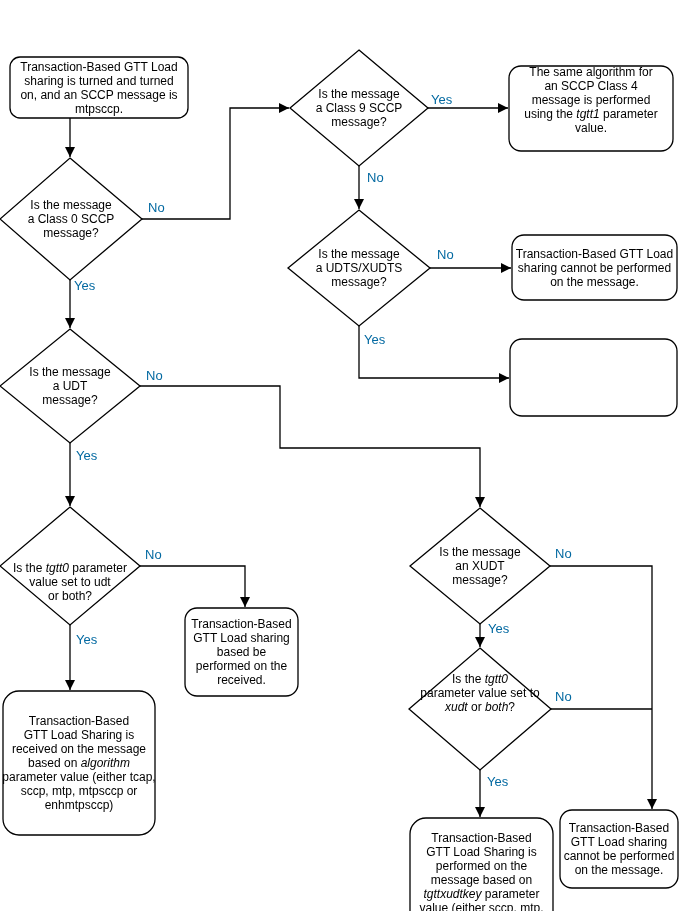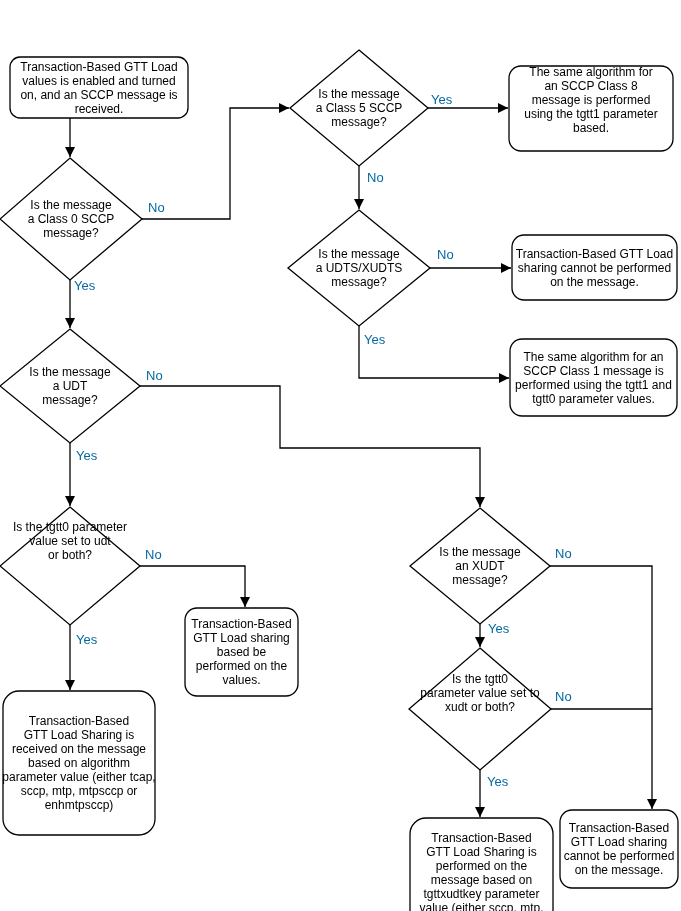--- a/index.html
+++ b/index.html
@@ -3,21 +3,21 @@
 <meta charset="utf-8">
 <style>
   html,body{margin:0;padding:0;background:#ffffff;}
   .canvas{position:relative;width:681px;height:911px;background:#ffffff;overflow:hidden;
           font-family:"Liberation Sans",sans-serif;color:#000;margin-top:48px;}
   .canvas svg{position:absolute;left:0;top:0;}
   .node{position:absolute;display:flex;flex-direction:column;justify-content:center;
         align-items:center;text-align:center;font:12px/14px "Liberation Sans",sans-serif;
         color:#000;pointer-events:none;}
   .tline{white-space:nowrap;}
-  .it{}
+  .it{font-style:italic;}
   .elabel{position:absolute;font:13px/15px "Liberation Sans",sans-serif;color:#0369a1;}
   .shape{fill:#ffffff;stroke:#000000;stroke-width:1.3;}
   .edge{fill:none;stroke:#000000;stroke-width:1.3;}
 </style>
 </head>
 <body>
 
 <div class="canvas">
 
   <svg width="681" height="911" viewBox="0 0 681 911">
@@ -56,73 +56,67 @@
     <polygon class="shape" points="70,110 142,171 70,232 0,171"></polygon>
     <polygon class="shape" points="359,162 430,220 359,278 288,220"></polygon>
     <polygon class="shape" points="70,281 140,338 70,395 0,338"></polygon>
     <polygon class="shape" points="70,459 140,518 70,577 0,518"></polygon>
     <polygon class="shape" points="480,460 550,518 480,576 410,518"></polygon>
     <polygon class="shape" points="480,600 551,661 480,722 409,661"></polygon>
   </svg>
 
   <div class="node" style="left:10px;top:9px;width:178px;height:61px">
       <div class="tline"><span>Transaction-Based GTT Load</span></div>
-      <div class="tline"><span>values is enabled and turned</span></div>
+      <div class="tline"><span>sharing is turned and turned</span></div>
       <div class="tline"><span>on, and an SCCP message is</span></div>
-      <div class="tline"><span>received.</span></div>
+      <div class="tline"><span>mtpsccp.</span></div>
     </div>
   <div class="node" style="left:290px;top:2px;width:138px;height:116px">
       <div class="tline"><span>Is the message</span></div>
-      <div class="tline"><span>a Class 5 SCCP</span></div>
+      <div class="tline"><span>a Class 9 SCCP</span></div>
       <div class="tline"><span>message?</span></div>
     </div>
   <div class="node" style="left:509px;top:18px;width:164px;height:68px">
       <div class="tline"><span>The same algorithm for</span></div>
-      <div class="tline"><span>an SCCP Class 8</span></div>
+      <div class="tline"><span>an SCCP Class 4</span></div>
       <div class="tline"><span>message is performed</span></div>
       <div class="tline"><span>using the </span><span class="it">tgtt1</span><span> parameter</span></div>
-      <div class="tline"><span>based.</span></div>
+      <div class="tline"><span>value.</span></div>
     </div>
   <div class="node" style="left:0px;top:110px;width:142px;height:122px">
       <div class="tline"><span>Is the message</span></div>
       <div class="tline"><span>a Class 0 SCCP</span></div>
       <div class="tline"><span>message?</span></div>
     </div>
   <div class="node" style="left:288px;top:162px;width:142px;height:116px">
       <div class="tline"><span>Is the message</span></div>
       <div class="tline"><span>a UDTS/XUDTS</span></div>
       <div class="tline"><span>message?</span></div>
     </div>
   <div class="node" style="left:512px;top:187px;width:165px;height:65px">
       <div class="tline"><span>Transaction-Based GTT Load</span></div>
       <div class="tline"><span>sharing cannot be performed</span></div>
       <div class="tline"><span>on the message.</span></div>
     </div>
-  <div class="node" style="left:510px;top:291px;width:167px;height:77px">
-      <div class="tline"><span>The same algorithm for an</span></div>
-      <div class="tline"><span>SCCP Class 1 message is</span></div>
-      <div class="tline"><span>performed using the </span><span class="it">tgtt1</span><span> and</span></div>
-      <div class="tline"><span class="it">tgtt0</span><span> parameter values.</span></div>
-    </div>
   <div class="node" style="left:0px;top:281px;width:140px;height:114px">
       <div class="tline"><span>Is the message</span></div>
       <div class="tline"><span>a UDT</span></div>
       <div class="tline"><span>message?</span></div>
     </div>
-  <div class="node" style="left:0px;top:434px;width:140px;height:118px">
+  <div class="node" style="left:0px;top:475px;width:140px;height:118px">
       <div class="tline"><span>Is the </span><span class="it">tgtt0</span><span> parameter</span></div>
       <div class="tline"><span>value set to udt</span></div>
       <div class="tline"><span>or both?</span></div>
     </div>
   <div class="node" style="left:185px;top:560px;width:113px;height:88px">
       <div class="tline"><span>Transaction-Based</span></div>
       <div class="tline"><span>GTT Load sharing</span></div>
       <div class="tline"><span>based be</span></div>
       <div class="tline"><span>performed on the</span></div>
-      <div class="tline"><span>values.</span></div>
+      <div class="tline"><span>received.</span></div>
     </div>
   <div class="node" style="left:3px;top:643px;width:152px;height:144px">
       <div class="tline"><span>Transaction-Based</span></div>
       <div class="tline"><span>GTT Load Sharing is</span></div>
       <div class="tline"><span>received on the message</span></div>
       <div class="tline"><span>based on </span><span class="it">algorithm</span></div>
       <div class="tline"><span>parameter value (either tcap,</span></div>
       <div class="tline"><span>sccp, mtp, mtpsccp or</span></div>
       <div class="tline"><span>enhmtpsccp)</span></div>
     </div>

